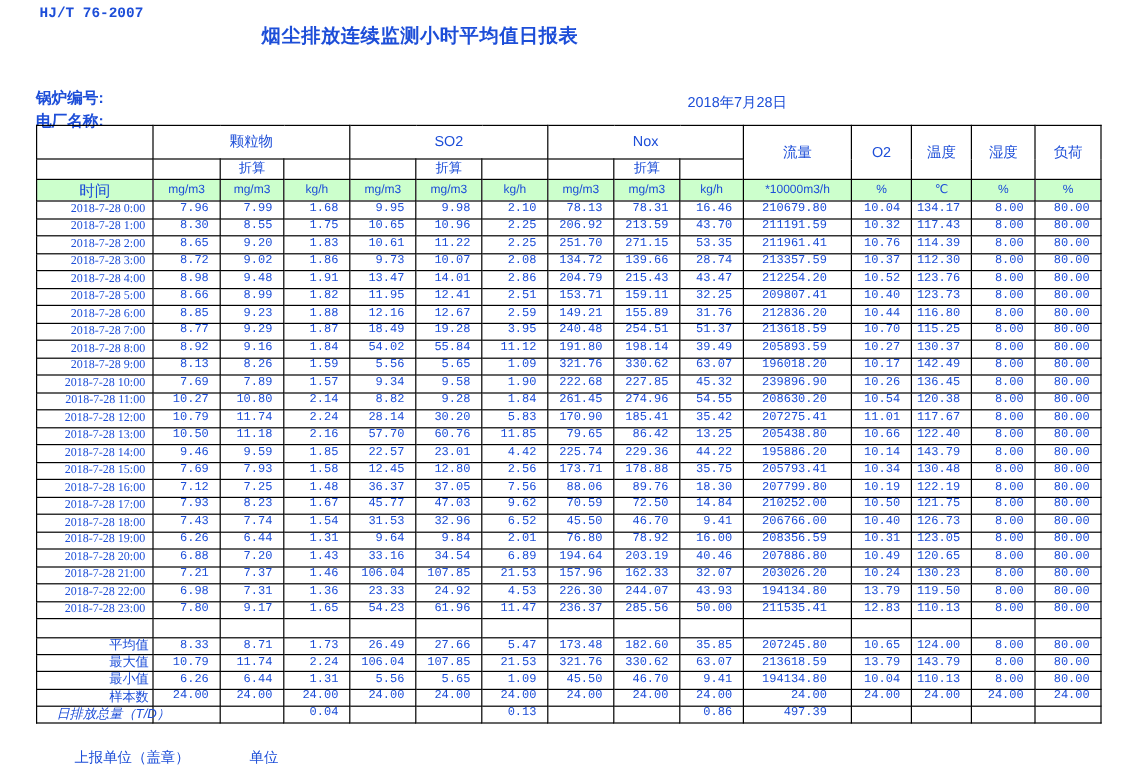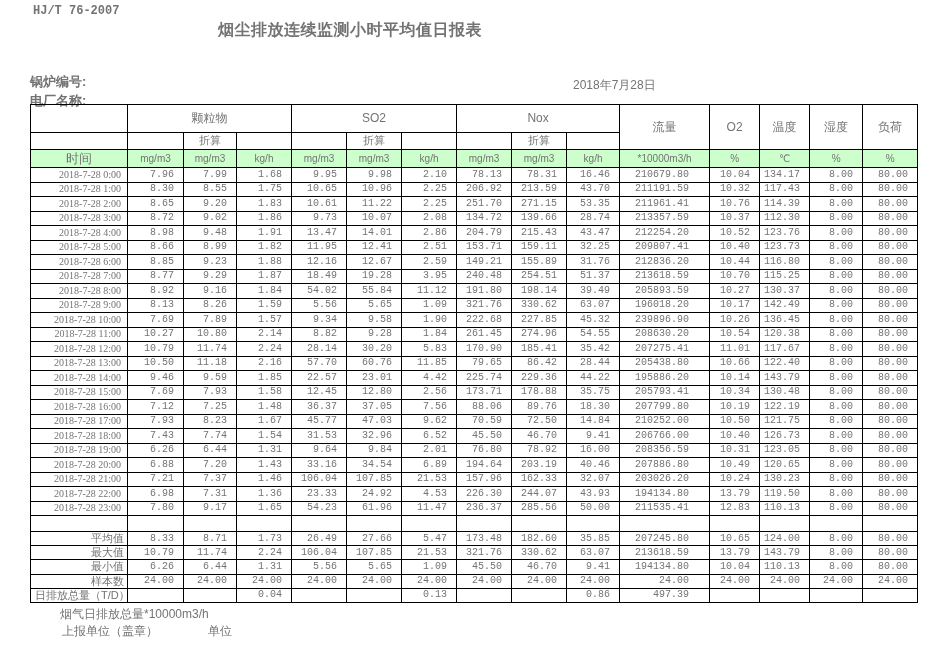--- a/index.html
+++ b/index.html
@@ -1,16 +1,16 @@
 <!DOCTYPE html>
 <html><head>
 <meta charset="utf-8">
 <style>
   html,body{margin:0;padding:0;background:#fff;}
-  .sheet{position:relative;width:947px;height:647px;background:#ffffff;color:#737373;
+  .sheet{position:relative;width:947px;height:647px;background:#ffffff;color:#1d4ed8;
          font-family:"Liberation Sans","DejaVu Sans",sans-serif;overflow:hidden;}
   .abs{position:absolute;white-space:nowrap;}
   #std{left:33px;top:4px;font-weight:bold;font-size:12px;font-family:"Liberation Mono","DejaVu Sans Mono",monospace;}
   #title{left:218px;top:20px;font-weight:bold;font-size:16px;letter-spacing:0.5px;}
   #plant{left:30px;top:56px;font-weight:bold;font-size:13px;margin-top:36px;}
   #boiler{left:30px;top:73px;font-weight:bold;font-size:13px;}
   #date{left:573px;top:77px;font-size:12px;}
   #foot1{left:60px;top:606px;font-size:12px;}
   #foot2{left:62px;top:623px;font-size:12px;}
   #foot3{left:208px;top:623px;font-size:12px;}
@@ -22,21 +22,21 @@
   tr.data-row{height:14.5px;} tr.blank-row{height:16px;} tr.summary-row{height:13.5px;}
   .ghead{font-size:12px;}
   .zhesuan{font-size:11px;}
   .green{background:#ccffcc;}
   .time-label{font-size:13px;}
   .unit{font-size:10px;}
   .num{text-align:right;padding-right:9px;font-family:"Liberation Mono","DejaVu Sans Mono",monospace;font-size:10px;}
   .flow{padding-right:20px;}
   .time{text-align:right;padding-right:6px;font-family:Liberation Serif, serif;font-size:10px;}
   .sum-label{text-align:right;padding-right:3px;font-size:11px;}
-  .sum-label.left{text-align:left;padding-left:4px;overflow:visible;}
+  .sum-label.left{text-align:left;padding-left:16px;overflow:visible;font-style:italic;}
 </style>
 </head>
 <body>
 
 <div class="sheet">
   <div class="abs" id="std">HJ/T  76-2007</div>
   <div class="abs" id="title">烟尘排放连续监测小时平均值日报表</div>
   <div class="abs" id="plant">电厂名称:</div>
   <div class="abs" id="boiler">锅炉编号:</div>
   <div class="abs" id="date">2018年7月28日</div>
@@ -324,21 +324,21 @@
         <tr class="data-row">
           <td class="time">2018-7-28 13:00</td>
           <td class="num">10.50</td>
           <td class="num">11.18</td>
           <td class="num">2.16</td>
           <td class="num">57.70</td>
           <td class="num">60.76</td>
           <td class="num">11.85</td>
           <td class="num">79.65</td>
           <td class="num">86.42</td>
-          <td class="num">28.44</td>
+          <td class="num">13.25</td>
           <td class="num flow">205438.80</td>
           <td class="num">10.66</td>
           <td class="num">122.40</td>
           <td class="num">8.00</td>
           <td class="num">80.00</td>
         </tr>
         <tr class="data-row">
           <td class="time">2018-7-28 14:00</td>
           <td class="num">9.46</td>
           <td class="num">9.59</td>
@@ -606,16 +606,15 @@
           <td class="num">0.86</td>
           <td class="num flow">497.39</td>
           <td class="num"></td>
           <td class="num"></td>
           <td class="num"></td>
           <td class="num"></td>
         </tr>
       </tbody>
   </table>
 
-  <div class="abs" id="foot1">烟气日排放总量*10000m3/h</div>
   <div class="abs" id="foot2">上报单位（盖章）</div>
   <div class="abs" id="foot3">单位</div>
 </div>
 
 </body></html>

